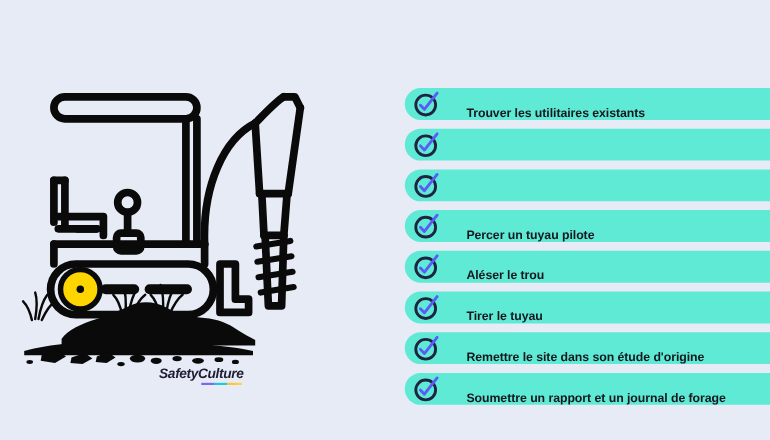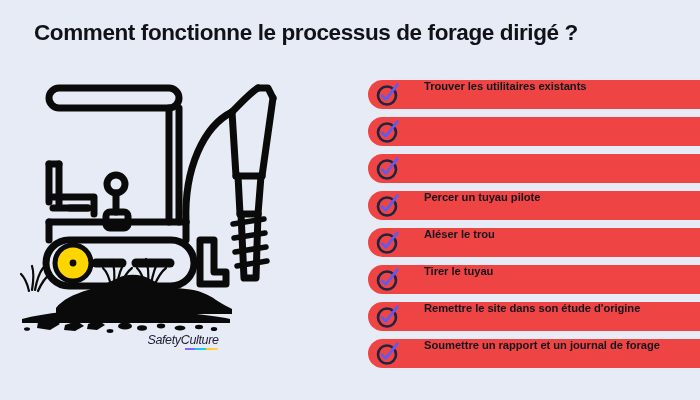--- a/index.html
+++ b/index.html
@@ -58,21 +58,21 @@
     top: 262px;
     width: 330px;
     text-align: center;
     font-size: 0;
   }
   .logo-inner {
     display: inline-block;
     position: relative;
     font-family: "Liberation Sans", sans-serif;
     font-size: 12.5px;
-    font-weight: normal;
+    font-weight: bold;
     font-style: italic;
     letter-spacing: -0.35px;
     color: #1d1d33;
     line-height: 1;
     white-space: nowrap;
   }
   .logo-underline {
     position: absolute;
     left: 38px;
     right: 1px;
@@ -88,24 +88,24 @@
   .checklist {
     position: absolute;
     left: 368px;
     top: 80px;
     width: 332px;
   }
   .check-row {
     position: relative;
     height: 29px;
     margin-bottom: 8px;
-    background: #ef4444;
+    background: #5eead4;
     border-radius: 14.5px 0 0 14.5px;
     display: flex;
-    align-items: flex-start;
+    align-items: flex-end;
   }
   .check-row:last-child {
     margin-bottom: 12px;
   }
   .check-icon {
     position: absolute;
     left: 8px;
     top: 50%;
     margin-top: -11px;
     width: 22px;
@@ -127,21 +127,20 @@
     letter-spacing: -0.05px;
     line-height: 1.1;
     white-space: nowrap;
   }
 </style>
 </head>
 <body>
 
 <div id="infographic">
 
-  <div class="title">Comment fonctionne le processus de forage dirigé ?</div>
 
   <div class="illustration">
 
     <svg viewBox="0 0 330 262" aria-hidden="true">
       <g fill="none" stroke="#0a0a0a" stroke-width="7" stroke-linecap="round" stroke-linejoin="round">
 
         <rect x="31" y="16" width="130" height="20" rx="10" ry="10"></rect>
 
         <path d="M151 36 L151 150"></path>
         <path d="M161 36 L161 150"></path>

